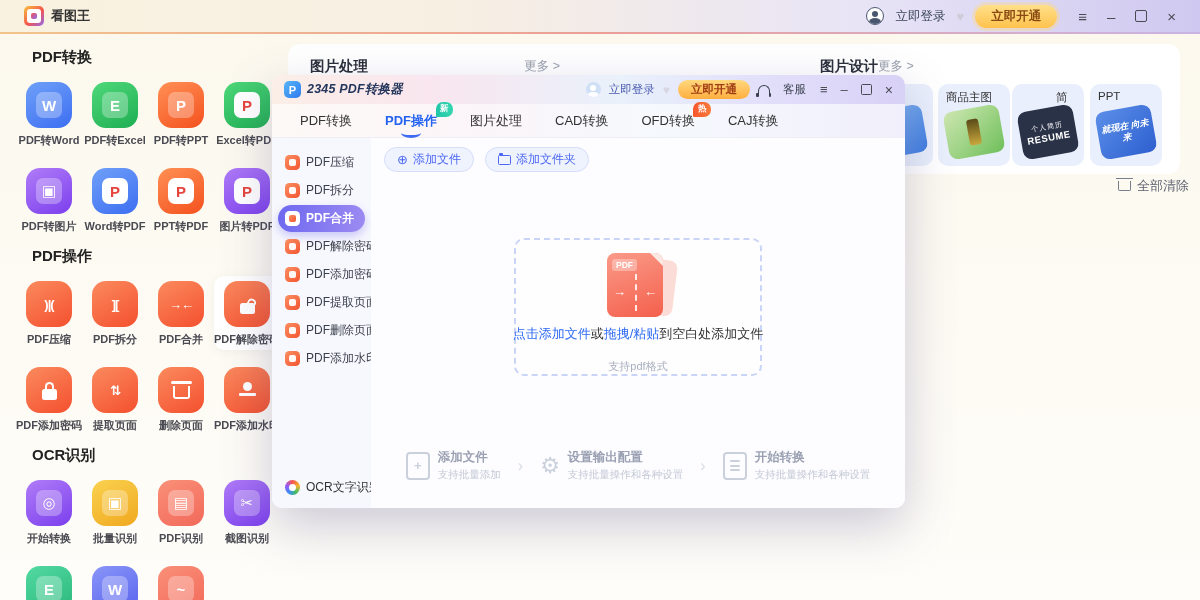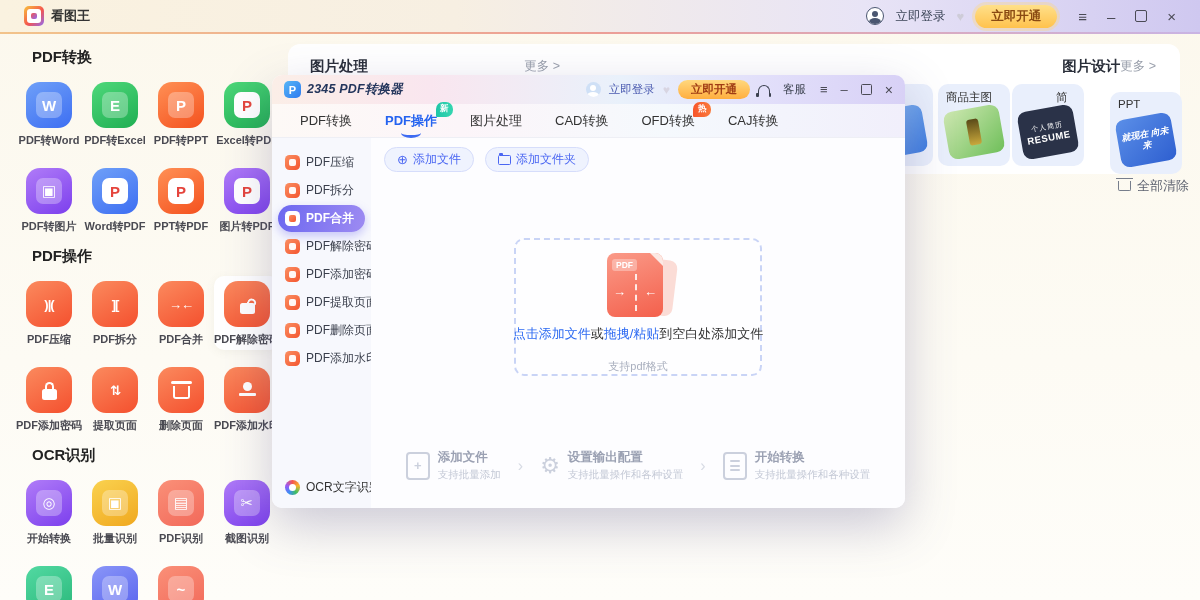--- a/index.html
+++ b/index.html
@@ -57,21 +57,21 @@
   .ic-lock.open::before{left:6px;transform:rotate(28deg);transform-origin:bottom left;}
   .ic-trash{width:13px;height:11px;border:2.5px solid #fff;border-top:none;border-radius:0 0 3px 3px;position:relative;margin-top:5px;}
   .ic-trash::before{content:"";position:absolute;top:-5px;left:-4px;right:-4px;height:2.5px;background:#fff;border-radius:2px;}
   .ic-stamp{width:9px;height:9px;background:#fff;border-radius:50%;position:relative;margin-bottom:8px;}
   .ic-stamp::after{content:"";position:absolute;top:11px;left:-4px;width:17px;height:3.5px;background:#fff;border-radius:1px;}
 
   
   .bg-panel{position:absolute;left:288px;top:44px;width:892px;height:130px;background:#fff;border-radius:12px;z-index:1;}
   .bg-head{display:flex;align-items:center;padding:13px 24px 0 22px;}
   .bg-sec1{width:250px;display:flex;justify-content:space-between;align-items:center;}
-  .bg-sec2{flex:1;margin-left:18px;display:flex;justify-content:flex-end;align-items:center;}
+  .bg-sec2{flex:1;margin-left:18px;display:flex;justify-content:center;align-items:center;}
   .bg-title{font-size:14.5px;font-weight:bold;color:#2A2F3A;}
   .bg-more{font-size:12.5px;color:#9AA0AC;cursor:pointer;}
   .dcard{position:absolute;top:40px;width:72px;height:82px;background:#E9EFFC;border-radius:10px;padding:6px 8px;box-sizing:border-box;cursor:pointer;}
   .dcard-label{font-size:11.5px;color:#333;}
   .thumb{position:absolute;left:8px;top:24px;width:56px;height:48px;border-radius:9px;transform:rotate(-10deg);
     display:flex;flex-direction:column;align-items:center;justify-content:center;overflow:hidden;}
   .th-blue{background:linear-gradient(140deg,#8FC0F4,#3E7BE0);}
   .th-green{background:linear-gradient(140deg,#CFE8B2,#6FBF5A);}
   .th-green::after{content:"";width:12px;height:26px;background:linear-gradient(180deg,#5A4A18,#C9A83C);border-radius:3px;}
   .th-dark{background:#2A3248;}
@@ -357,21 +357,21 @@
       <div class="dcard-label">商品主图</div>
       <div class="thumb th-green"></div>
     </div>
     <div class="dcard" style="left:724px;padding-left:44px;">
       <div class="dcard-label">简历</div>
       <div class="thumb th-dark">
         <span class="th-top">个人简历</span>
         <span class="th-main">RESUME</span>
       </div>
     </div>
-    <div class="dcard" style="left:822px;margin-top:8px;">
+    <div class="dcard" style="left:802px;">
       <div class="dcard-label">PPT</div>
       <div class="thumb th-ppt">
         <span class="th-script">就现在 向未来</span>
       </div>
     </div>
   </div>
   <div class="clear-all">
     <span class="ic-trash-g"></span>
     <span>全部清除</span>
   </div>

